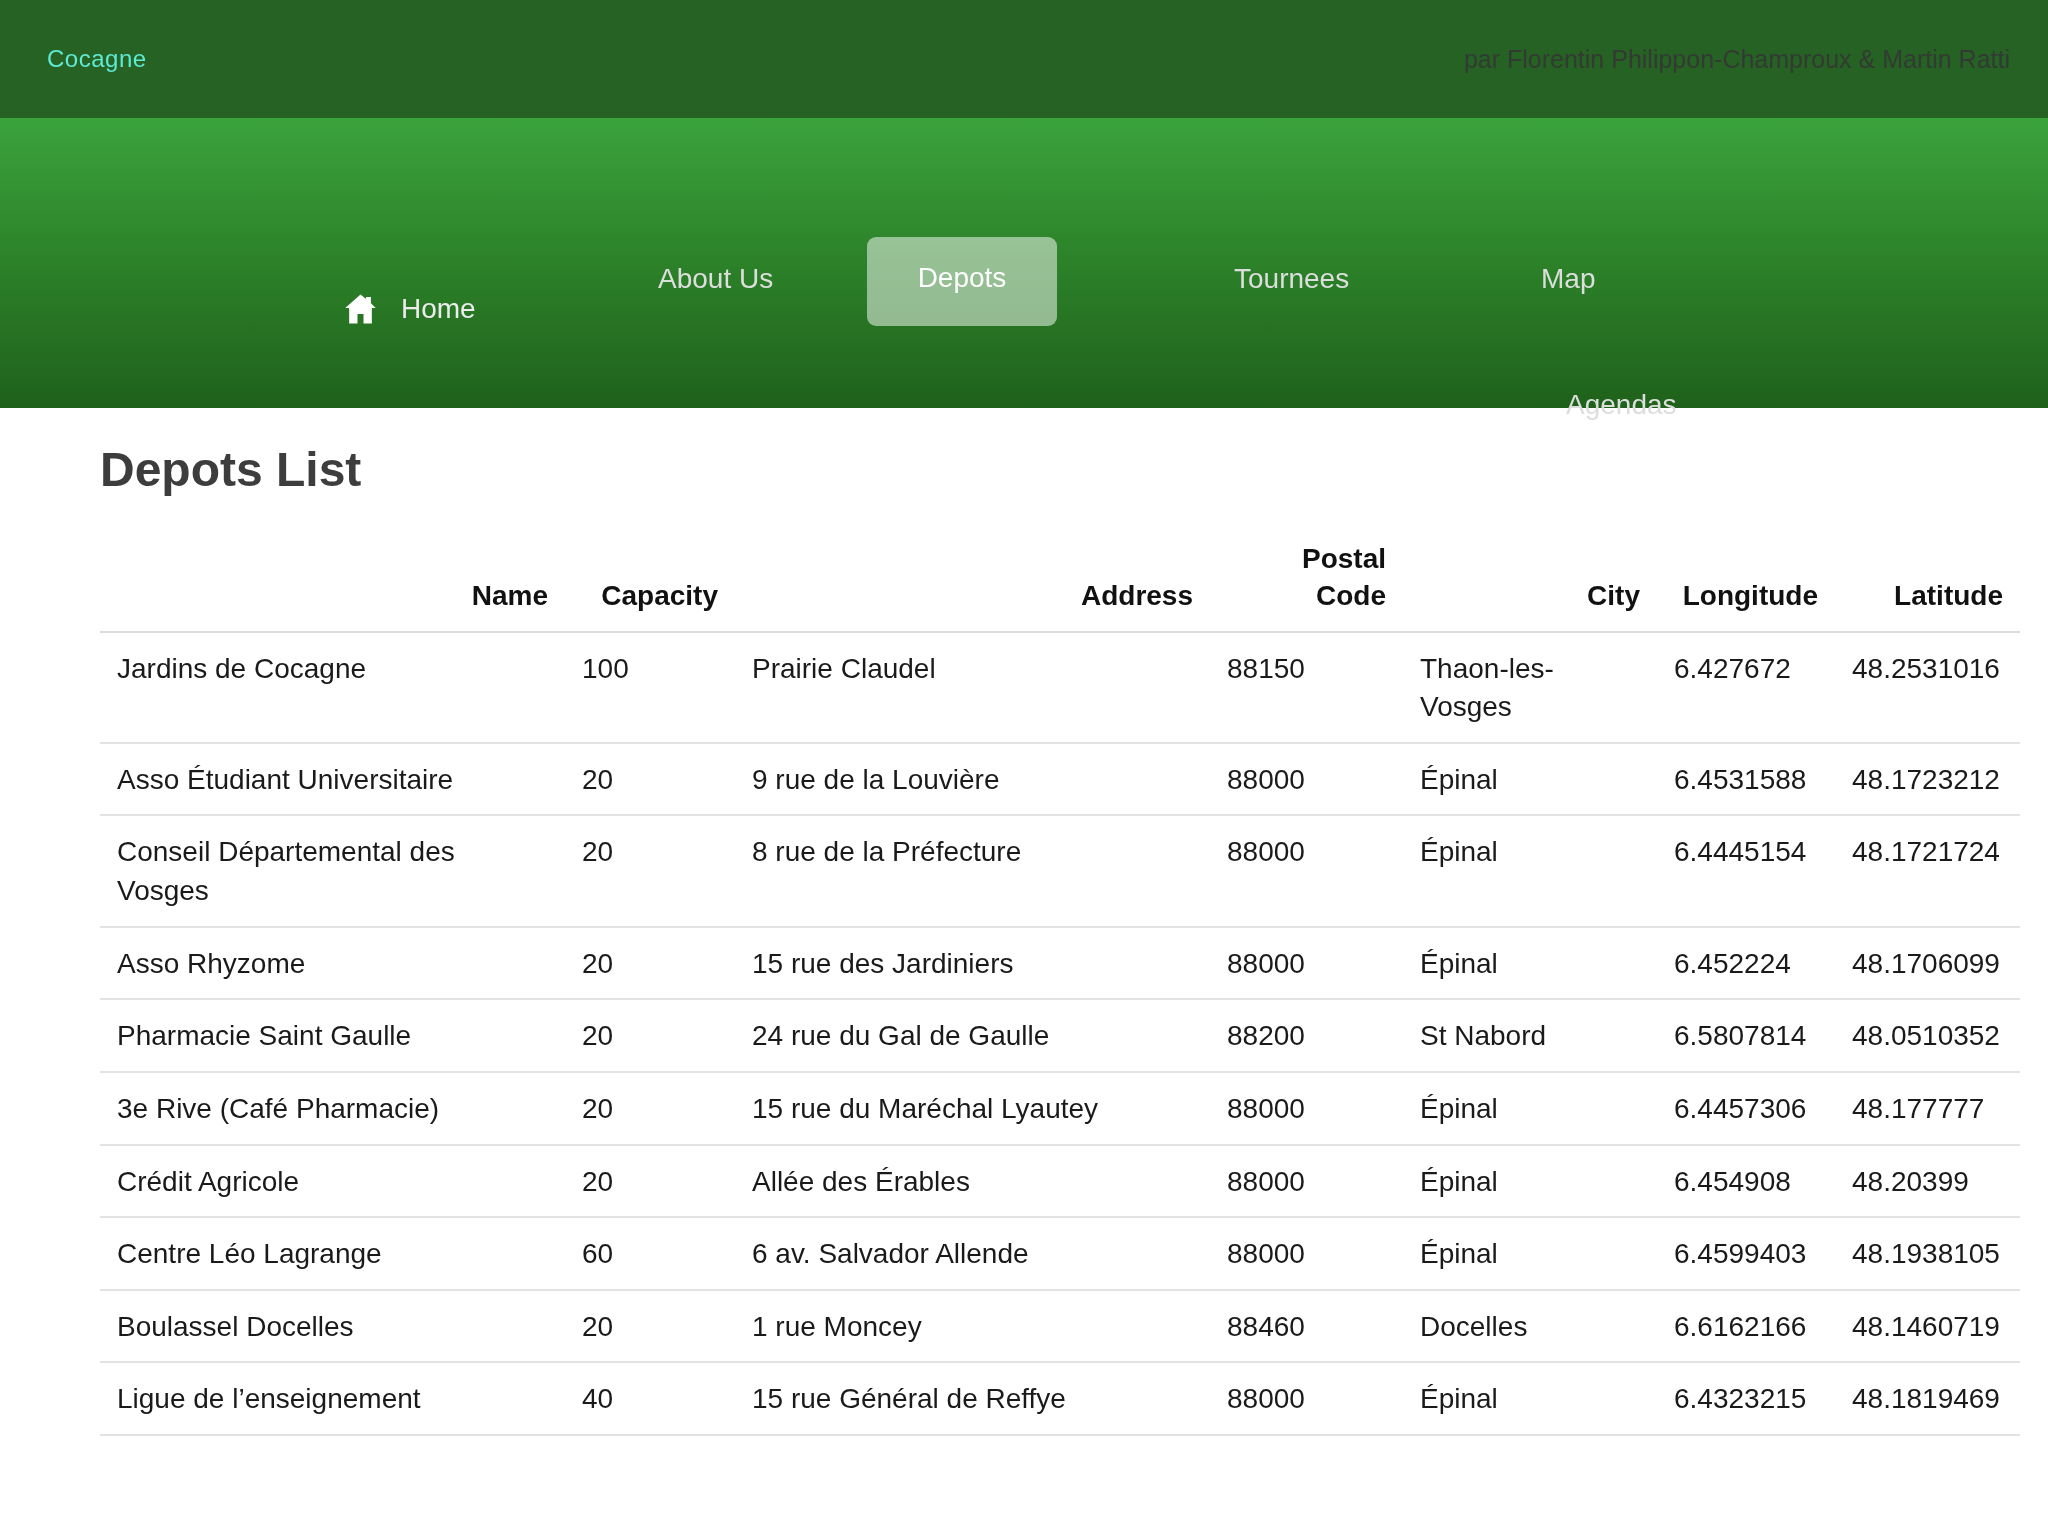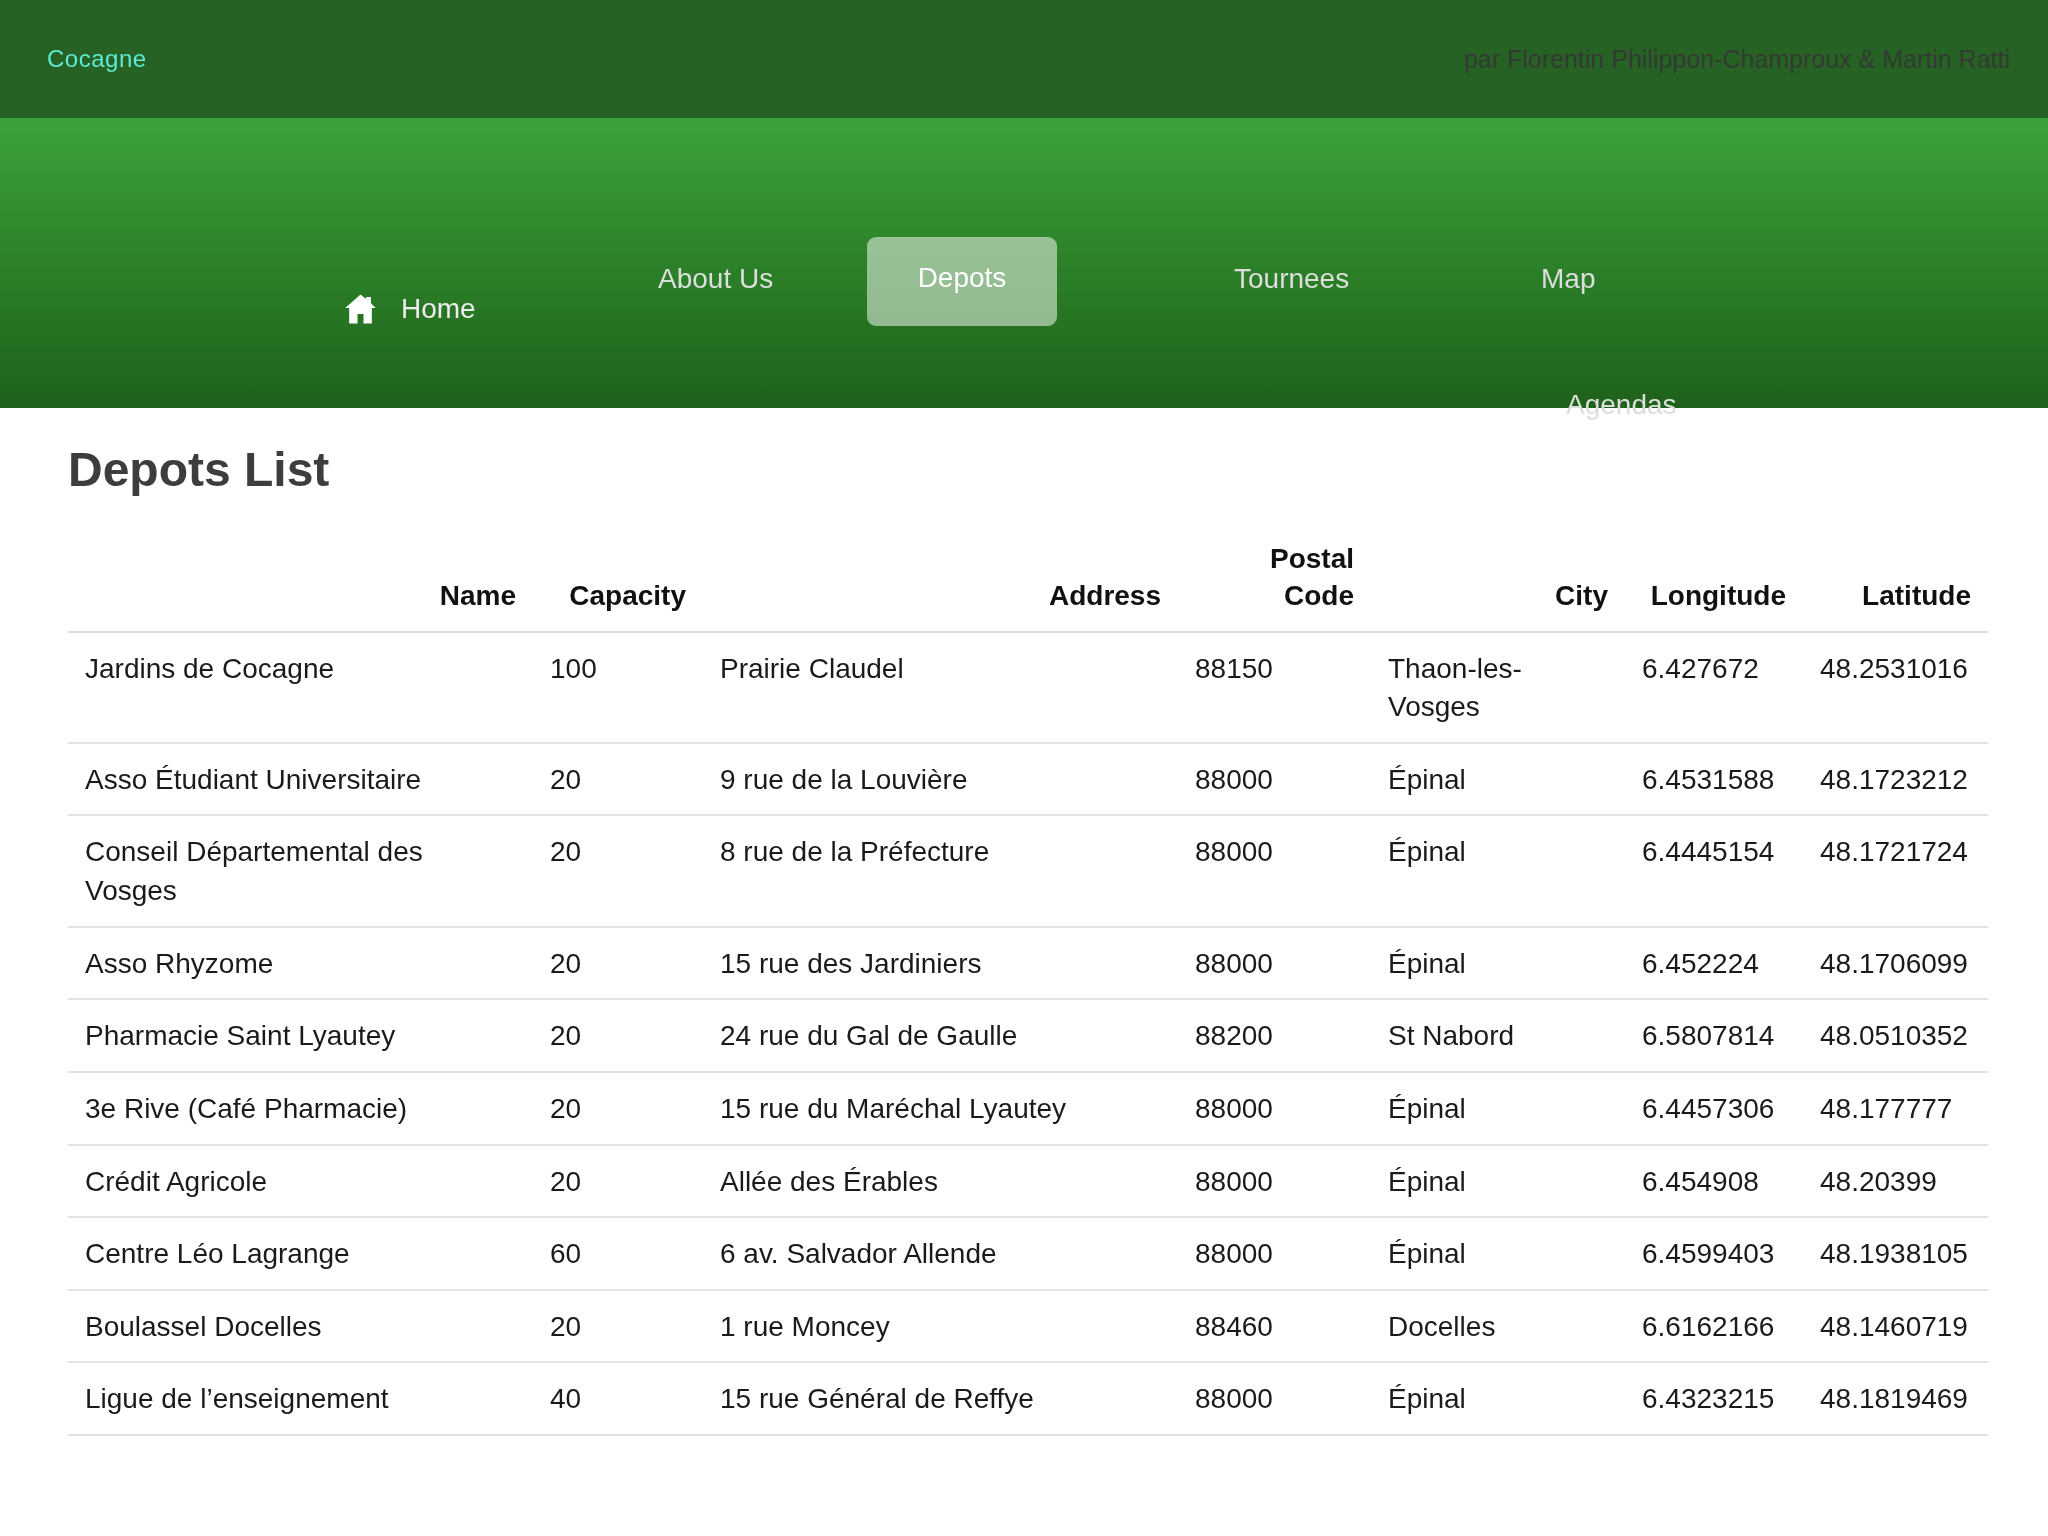--- a/index.html
+++ b/index.html
@@ -37,21 +37,21 @@
     left:867px; top:119px; width:190px; height:89px; box-sizing:border-box;
     background:rgba(255,255,255,0.5); border-radius:9px;
     display:flex; justify-content:center; align-items:flex-start; padding-top:26px;
     color:#ffffff;
   }
   .nav-tournees { left:1234px; top:146px; }
   .nav-map      { left:1541px; top:146px; }
   .nav-agendas  { left:1566px; top:272px; }
 
   
-  main { padding:0 68px; }
+  main { padding:0 100px; }
   .page-title {
     margin:33px 0 24px 0; font-size:48px; line-height:1.2;
     color:#3d3d3d; font-weight:600;
   }
 
   table.depots {
     width:1920px; border-collapse:collapse; table-layout:fixed;
   }
   table.depots th {
     text-align:right; vertical-align:bottom;
@@ -204,21 +204,21 @@
             </td>
             <td>
               <div>6.452224</div>
             </td>
             <td>
               <div>48.1706099</div>
             </td>
           </tr>
           <tr>
             <td>
-              <div class="cw-name">Pharmacie Saint Lyautey</div>
+              <div class="cw-name">Pharmacie Saint Gaulle</div>
             </td>
             <td>
               <div>20</div>
             </td>
             <td>
               <div>24 rue du Gal de Gaulle</div>
             </td>
             <td>
               <div>88200</div>
             </td>

